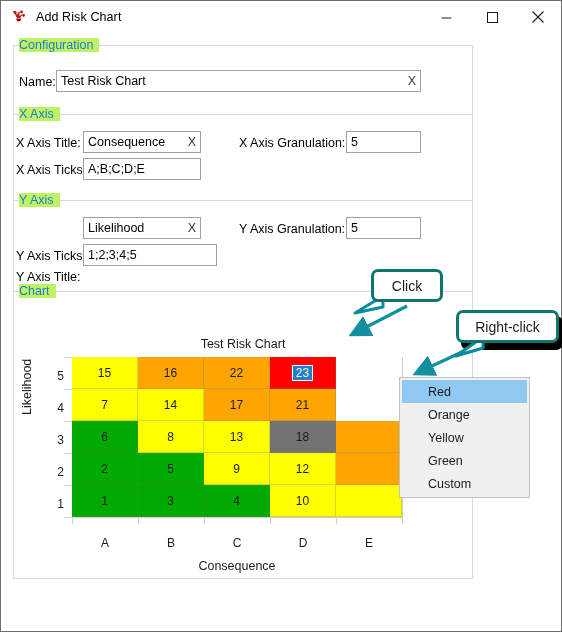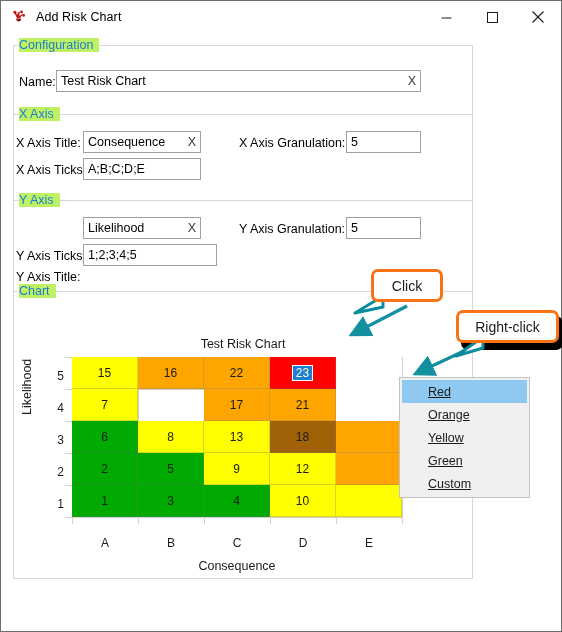--- a/index.html
+++ b/index.html
@@ -234,34 +234,33 @@
     z-index: 40;
   }
   .ctxitem {
     height: 23px;
     display: flex;
     align-items: center;
     padding-left: 28px;
     font-size: 12.5px;
     color: #1b1b1b;
     box-sizing: border-box;
-    text-decoration: underline;
   }
   .ctxitem.hl {
     background: #8fc8f0;
     margin: 0 2px;
     padding-left: 26px;
   }
 
   
   .callout {
     position: absolute;
     box-sizing: border-box;
     background: #ffffff;
-    border: 3px solid #f97316;
+    border: 3px solid #0f766e;
     border-radius: 7px;
     display: flex;
     align-items: center;
     justify-content: center;
     font-size: 14px;
     color: #1b1b1b;
     z-index: 60;
   }
   .callout-shadow {
     position: absolute;
@@ -428,40 +427,43 @@
         <div class="cell selected" style="left:198px; top:0px;  width:66px; height:32px; background:#FF0000;">
             <span class="num">23</span>
           </div>
         <div class="cell" style="left:264px; top:0px;  width:66px; height:32px; background:#FFFFFF; border-color:transparent;">
             <span class="num"></span>
           </div>
 
         <div class="cell" style="left:0px;   top:32px; width:66px; height:32px; background:#FFFF00;">
             <span class="num">7</span>
           </div>
+        <div class="cell" style="left:66px;  top:32px; width:66px; height:32px; background:#FFFF00;">
+            <span class="num">14</span>
+          </div>
         <div class="cell" style="left:132px; top:32px; width:66px; height:32px; background:#FFA500;">
             <span class="num">17</span>
           </div>
         <div class="cell" style="left:198px; top:32px; width:66px; height:32px; background:#FFA500;">
             <span class="num">21</span>
           </div>
         <div class="cell" style="left:264px; top:32px; width:66px; height:32px; background:#FFFFFF; border-color:transparent;">
             <span class="num"></span>
           </div>
 
         <div class="cell" style="left:0px;   top:64px; width:66px; height:32px; background:#00AA00;">
             <span class="num">6</span>
           </div>
         <div class="cell" style="left:66px;  top:64px; width:66px; height:32px; background:#FFFF00;">
             <span class="num">8</span>
           </div>
         <div class="cell" style="left:132px; top:64px; width:66px; height:32px; background:#FFFF00;">
             <span class="num">13</span>
           </div>
-        <div class="cell" style="left:198px; top:64px; width:66px; height:32px; background:#a16207;">
+        <div class="cell" style="left:198px; top:64px; width:66px; height:32px; background:#737373;">
             <span class="num">18</span>
           </div>
         <div class="cell" style="left:264px; top:64px; width:66px; height:32px; background:#FFA500;">
             <span class="num"></span>
           </div>
 
         <div class="cell" style="left:0px;   top:96px; width:66px; height:32px; background:#00AA00;">
             <span class="num">2</span>
           </div>
         <div class="cell" style="left:66px;  top:96px; width:66px; height:32px; background:#00AA00;">

